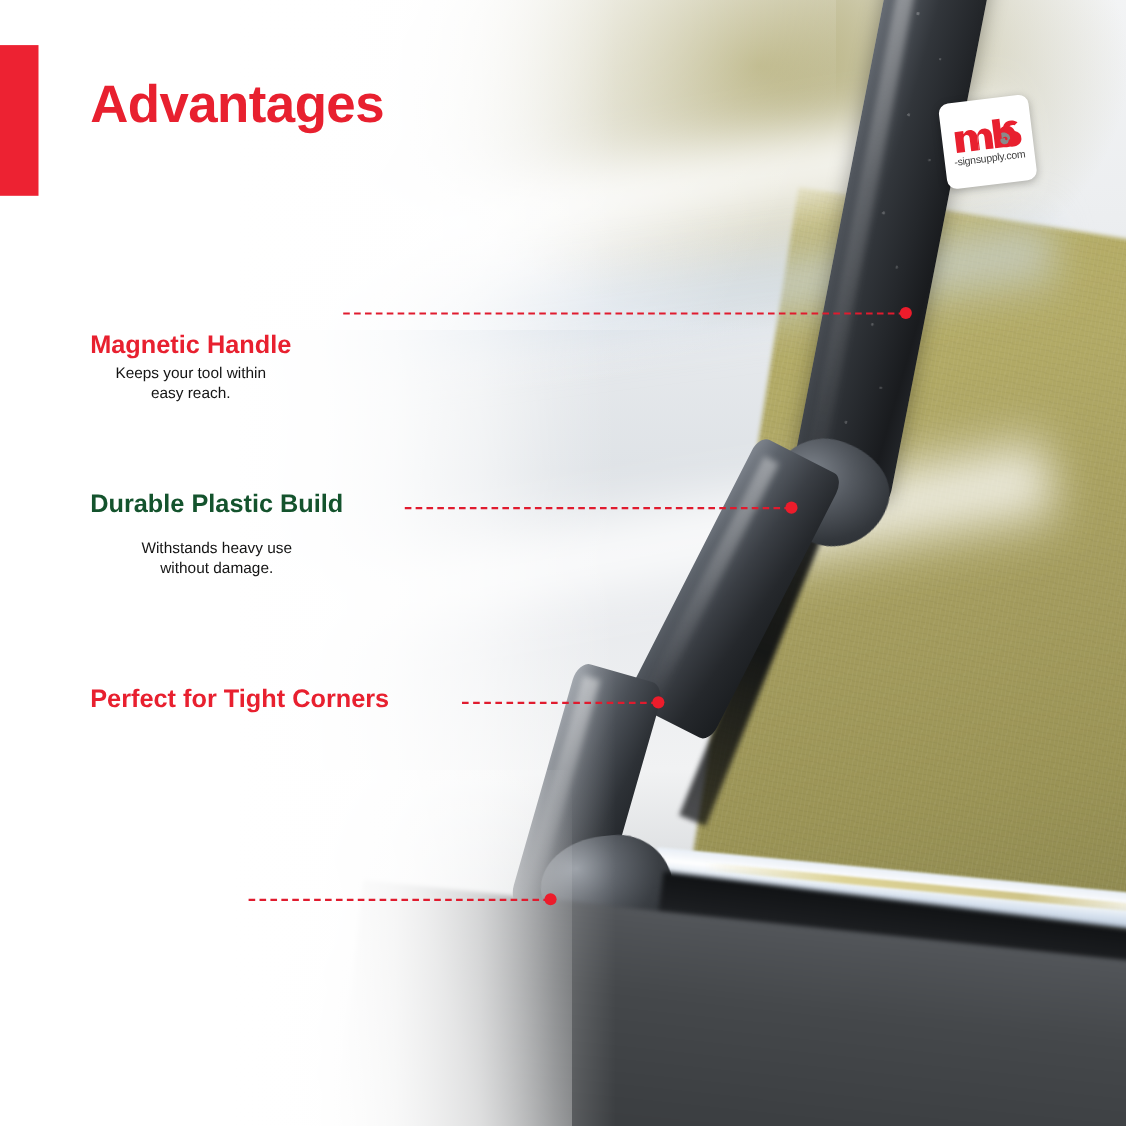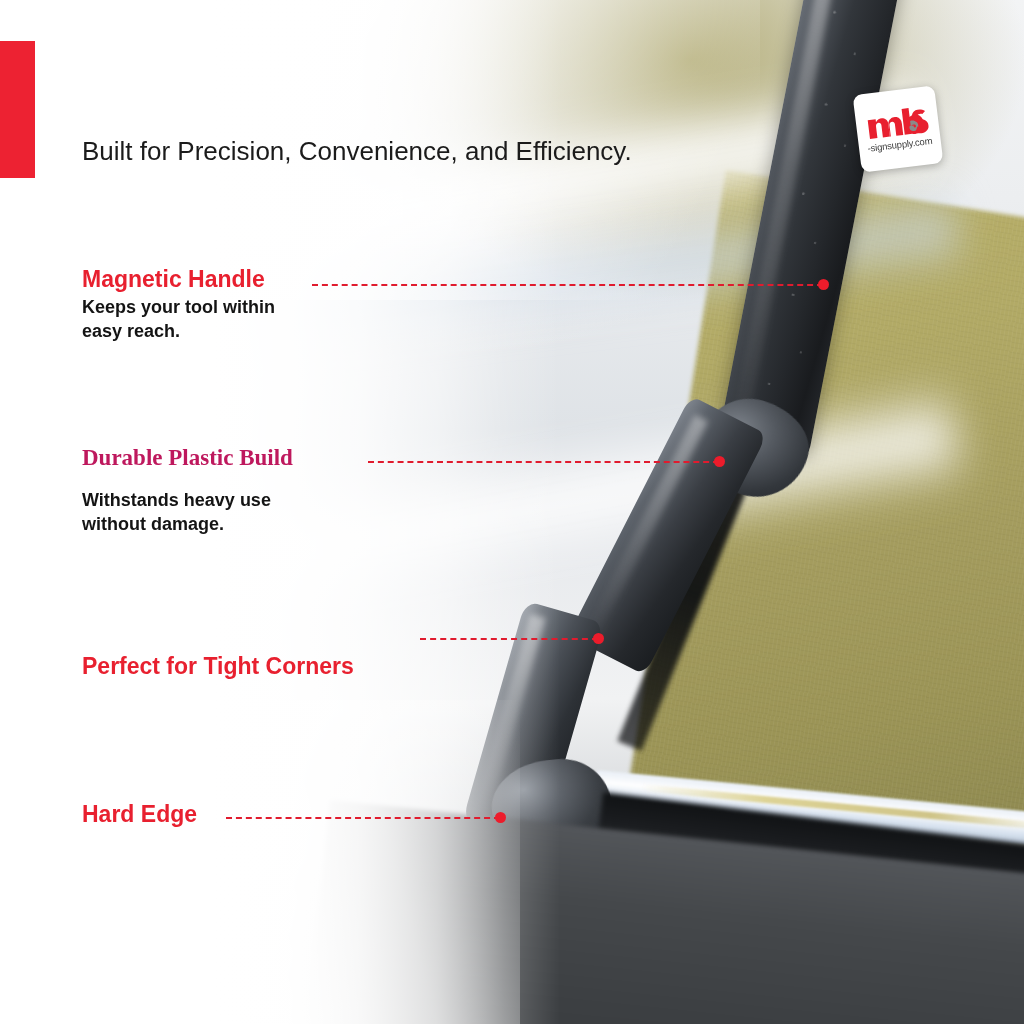--- a/index.html
+++ b/index.html
@@ -334,26 +334,27 @@
   .callout { position: absolute; }
 
   .callout-title {
     font-size: 23px;
     font-weight: 700;
     line-height: 1;
     white-space: nowrap;
     margin: 0;
   }
   .callout-desc {
-    font-size: 18px;
-    font-weight: 700;
+    font-size: 14px;
+    font-weight: 400;
     color: #141414;
     line-height: 1.32;
     margin: 5px 0 0 0;
     white-space: pre-line;
+    text-align: center;
   }
 
   .leader {
     position: absolute;
     height: 0;
     border-top: 2px dashed #e01b2e;
   }
   .leader-dot {
     position: absolute;
     width: 11px; height: 11px;
@@ -396,22 +397,22 @@
     <div class="fg-dark-ridge"></div>
     <div class="fg-dark"></div>
 
     <div class="photo-fade-left"></div>
     <div class="photo-fade-topleft"></div>
     <div class="photo-fade-bottomleft"></div>
   </div>
 
   <div class="accent-bar" style="background: rgb(237, 34, 50);"></div>
 
-
-  <div class="subtitle">Built for Precision, Convenience, and Efficiency.</div>
+  <div class="title" style="color: rgb(232, 32, 47);">Advantages</div>
+
 
   <div class="logo-badge">
     <div class="logo-inner">
       <div class="logo-mark">
         <svg viewBox="0 0 124 58" width="62" height="30" aria-hidden="true">
 
           <path d="M4 54 L4 16 L20 16 L20 22 C24 16 31 14 37 17 C41 19 43 22 44 26 L44 54 L30 54 L30 30 C30 26 28 24 25 24 C21 24 19 27 19 31 L19 54 Z" fill="#E8202F"></path>
           <path d="M44 54 L44 28 C46 19 54 14 62 17 C68 19 71 24 71 31 L71 54 L57 54 L57 31 C57 27 55 25 52 25 C48 25 46 28 46 32 L46 54 Z" fill="#E8202F"></path>
 
           <path d="M74 54 L74 2 L88 2 L88 20 C93 15 101 15 107 19 C114 24 116 34 112 43 C108 52 98 57 89 54 L74 54 Z" fill="#E8202F"></path>
@@ -419,37 +420,36 @@
           <path d="M88 28 C97 26 104 32 103 40 C102 47 95 51 89 48 C85 46 84 41 86 38 L94 38 C93 41 95 43 97 42 C99 41 99 37 96 36 C93 35 89 36 88 40 Z" fill="#8A8A8A"></path>
 
           <path d="M120 12 C112 6 100 6 95 13 C90 20 94 29 103 32 C109 34 112 36 111 39 C110 42 105 43 101 41 L96 52 C106 58 120 55 123 45 C126 35 119 29 110 26 C105 24 103 22 104 19 C105 16 110 15 114 17 Z" fill="#E8202F"></path>
         </svg>
       </div>
       <div class="logo-url">-signsupply.com</div>
     </div>
   </div>
 
   <div class="callout" style="left:82px; top:268px;">
-    <div class="callout-title" style="color: rgb(232, 32, 47);">Magnetic Handle</div>
+    <div class="callout-title" style="color: rgb(232, 32, 47); margin-top: 34px;">Magnetic Handle</div>
     <div class="callout-desc" style="color: rgb(20, 20, 20);">Keeps your tool within
 easy reach.</div>
   </div>
 
   <div class="callout" style="left:82px; top:446px;">
-    <div class="callout-title" style="color: #be185d; font-family: Liberation Serif, serif;">Durable Plastic Build</div>
+    <div class="callout-title" style="color: #14532d;">Durable Plastic Build</div>
     <div class="callout-desc" style="color: rgb(20, 20, 20); margin-top: 20px;">Withstands heavy use
 without damage.</div>
   </div>
 
-  <div class="callout" style="left:82px; top:624px;margin-top:31px;">
+  <div class="callout" style="left:82px; top:624px;">
     <div class="callout-title" style="color: rgb(232, 32, 47);">Perfect for Tight Corners</div>
   </div>
 
   <div class="callout" style="left:82px; top:803px;">
-    <div class="callout-title" style="color: rgb(232, 32, 47);">Hard Edge</div>
   </div>
 
   <div class="leader" style="left: 312px; top: 284px; width: 511px; border-top-color: rgb(224, 27, 46);"></div>
   <div class="leader-dot" style="left: 818px; top: 279px; background: rgb(236, 28, 43);"></div>
 
   <div class="leader" style="left: 368px; top: 461px; width: 351px; border-top-color: rgb(224, 27, 46);"></div>
   <div class="leader-dot" style="left: 714px; top: 456px; background: rgb(236, 28, 43);"></div>
 
   <div class="leader" style="left: 420px; top: 638px; width: 178px; border-top-color: rgb(224, 27, 46);"></div>
   <div class="leader-dot" style="left: 593px; top: 633px; background: rgb(236, 28, 43);"></div>

